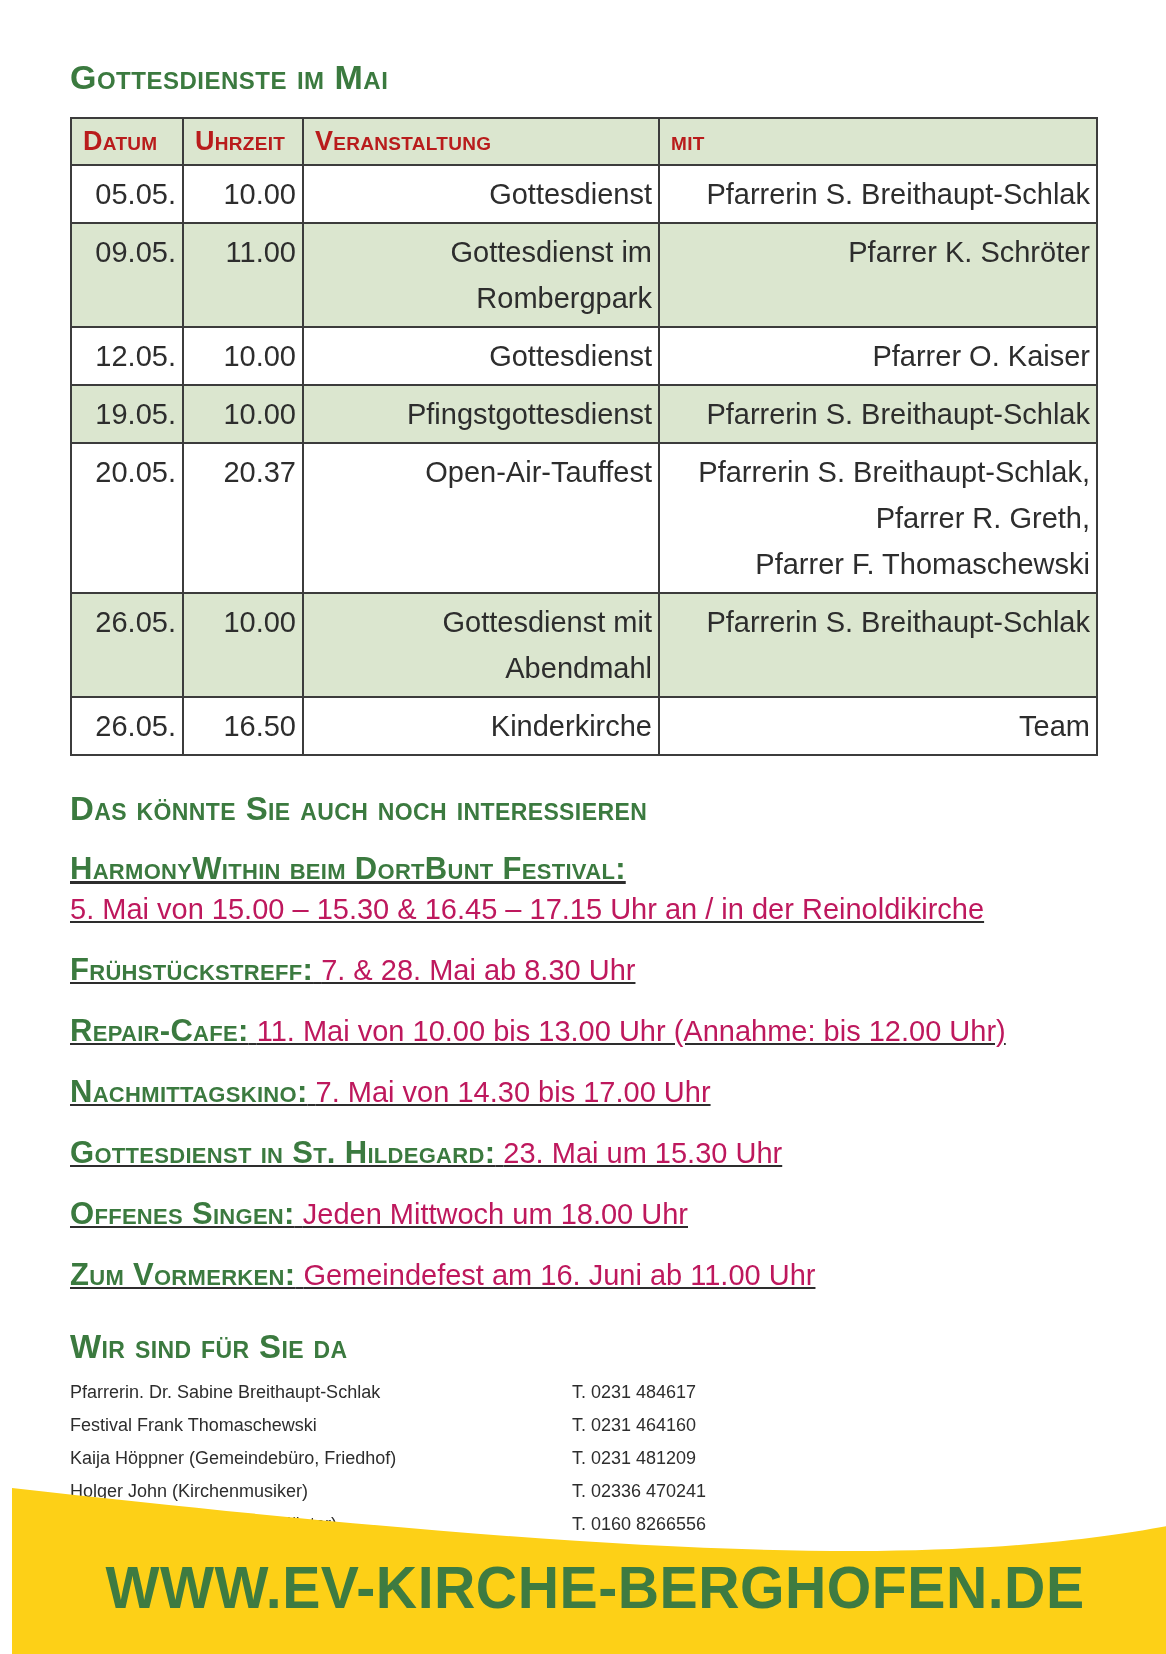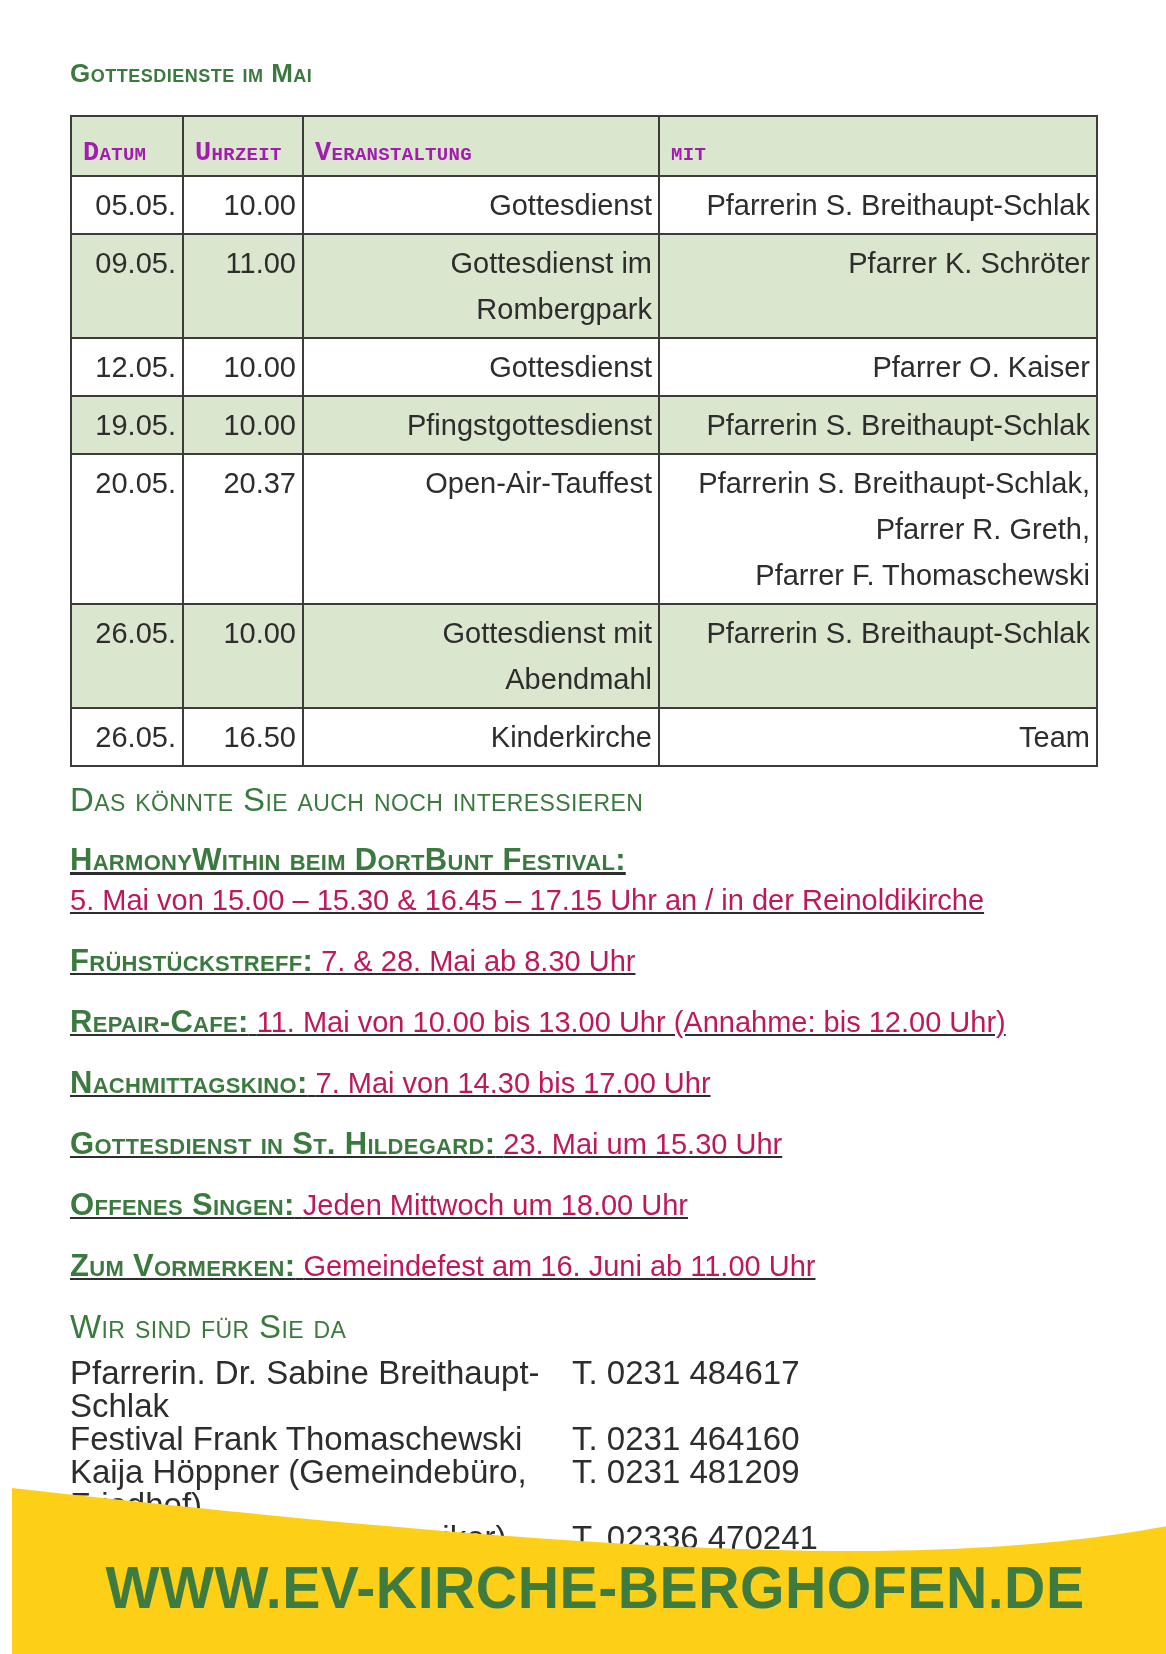--- a/index.html
+++ b/index.html
@@ -11,60 +11,59 @@
     overflow: hidden;
     font-family: "Liberation Sans", sans-serif;
     color: #2d2d2d;
   }
   .content { padding: 58px 70px 0 70px; }
 
   
   .h1 {
     font-variant: small-caps;
     font-weight: bold;
-    font-size: 26px;
+    font-size: 34px;
     letter-spacing: 0.5px;
     color: #3b7a3f;
-    margin: 0 0 26px 0;
+    margin: 0 0 20px 0;
   }
   .h2 {
     font-variant: small-caps;
-    font-weight: normal;
+    font-weight: bold;
     font-size: 33px;
     letter-spacing: 0.4px;
     color: #3b7a3f;
-    margin: 14px 0 22px 0;
+    margin: 34px 0 22px 0;
   }
 
   
   table.services {
     border-collapse: collapse;
     width: 1026px;
     table-layout: fixed;
   }
   table.services col.c-datum  { width: 112px; }
   table.services col.c-uhrzeit{ width: 120px; }
   table.services col.c-verans { width: 356px; }
   table.services col.c-mit    { width: 438px; }
   table.services th, table.services td {
     border: 2px solid #3c3c3c;
     text-align: left;
     vertical-align: top;
     padding: 5px 6px 5px 11px;
   }
   table.services th {
     background: #dbe6cf;
-    color: #a21caf;
+    color: #b91c1c;
     font-variant: small-caps;
     font-weight: bold;
     font-size: 27px;
     letter-spacing: 0.3px;
-    padding-top: 21px;
+    padding-top: 7px;
     padding-bottom: 7px;
-    font-family: Liberation Mono, monospace;
   }
   table.services td {
     font-size: 29px;
     line-height: 46px;
     white-space: pre-line;
     color: #2d2d2d;
     text-align: right;
   }
   table.services tbody tr:nth-child(even) td { background: #dbe6cf; }
 
@@ -78,21 +77,21 @@
     color: #3b7a3f;
   }
   .info-item.stacked .info-label { display: block; margin-bottom: 4px; }
   .info-text { color: #be185d; }
 
   
   .contacts { margin-top: 6px; }
   .contact-row {
     display: grid;
     grid-template-columns: 502px auto;
-    font-size: 33px;
+    font-size: 18px;
     line-height: 33px;
     color: #2d2d2d;
   }
 
   
   .footer {
     position: absolute;
     left: 12px; bottom: 0;
     width: 1166px; height: 176px;
   }

